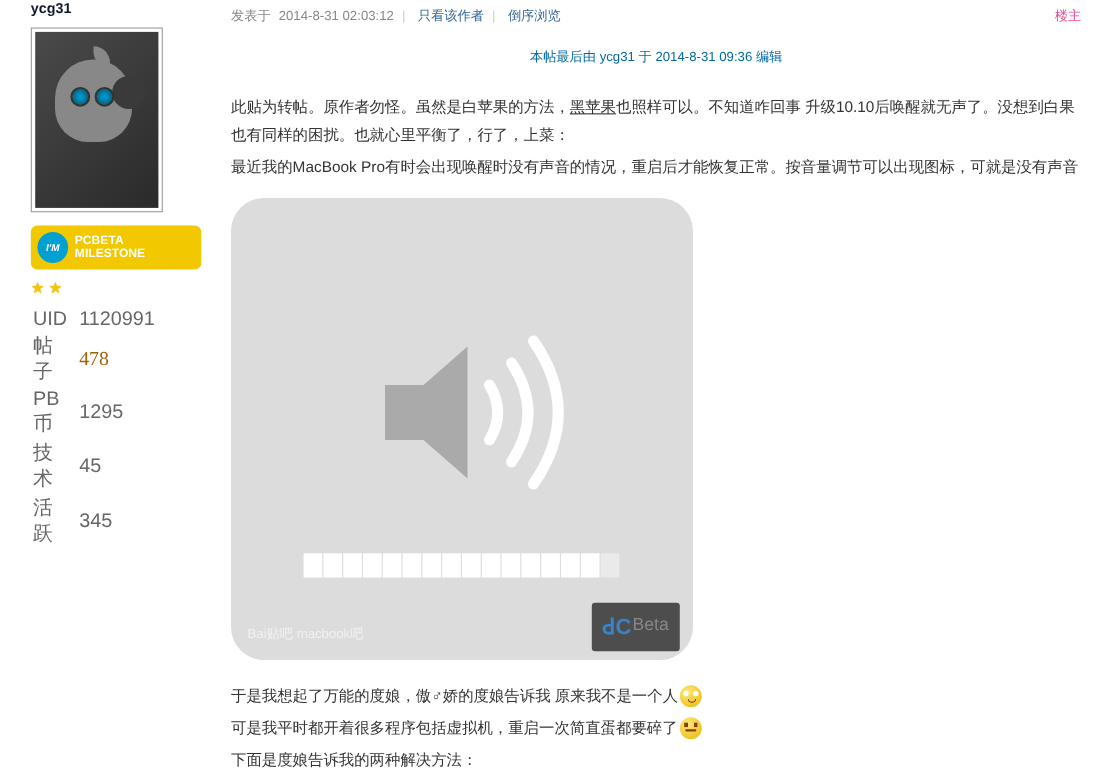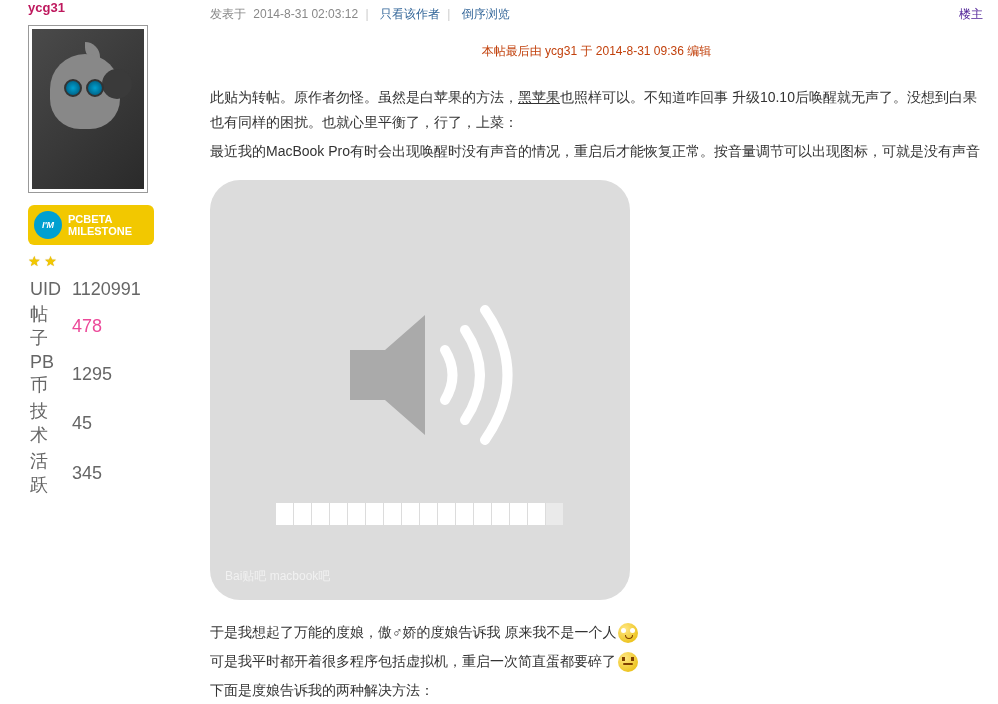--- a/index.html
+++ b/index.html
@@ -1,45 +1,45 @@
 <!DOCTYPE html>
 <html><head>
 <meta charset="utf-8">
 <style>
 * { box-sizing: border-box; margin: 0; padding: 0; }
 body { font-family: "Microsoft YaHei", Arial, sans-serif; font-size: 13px; color: #333; background: #fff; width: 998px; }
 .container { display: flex; }
 .sidebar { width: 195px; padding: 0 15px 0 28px; }
 .username { font-weight: bold; font-size: 13px; margin-bottom: 10px; }
-.username a { color: #be185d; text-decoration: none; text-align: center; }
+.username a { color: #0f172a; text-decoration: none; text-align: center; }
 .avatar { width: 120px; height: 168px; border: 1px solid #999; padding: 3px; background: #fff; display: flex; align-items: center; justify-content: center; margin-bottom: 12px; }
 .avatar-inner { width: 112px; height: 160px; background: linear-gradient(135deg, #4a4a4a, #2a2a2a); position: relative; overflow: hidden; }
 .apple-shape { position: absolute; top: 25px; left: 18px; width: 76px; height: 90px; }
 .apple-body { width: 70px; height: 75px; background: #888; border-radius: 35px 35px 30px 30px; position: relative; }
 .apple-bite { position: absolute; right: -12px; top: 15px; width: 30px; height: 30px; background: #3a3a3a; border-radius: 50%; }
 .apple-leaf { position: absolute; top: -12px; left: 35px; width: 15px; height: 20px; background: #888; border-radius: 0 15px 0 15px; }
 .robot-eyes { position: absolute; top: 25px; left: 12px; width: 46px; height: 30px; }
 .eye { width: 18px; height: 18px; background: radial-gradient(circle, #00a0d0, #005070); border-radius: 50%; display: inline-block; margin: 0 2px; border: 2px solid #333; }
-.badge { width: 126px; height: 40px; background: #f2c800; border-radius: 6px; position: relative; margin-bottom: 8px; display: flex; align-items: center; }
+.badge { width: 155px; height: 40px; background: #f2c800; border-radius: 6px; position: relative; margin-bottom: 8px; display: flex; align-items: center; }
 .badge-bubble { width: 28px; height: 28px; background: #00a0d0; border-radius: 50%; margin-left: 6px; display: flex; align-items: center; justify-content: center; color: #fff; font-size: 9px; font-style: italic; font-weight: bold; }
 .badge-text { margin-left: 6px; color: #fff; font-size: 11px; font-weight: bold; line-height: 1.1; font-family: Arial; }
 .stars { margin-bottom: 8px; }
 .star { color: #f2c800; font-size: 14px; text-shadow: 0 0 1px #c09000; }
 .stats { width: 100%; }
 .stats tr { height: 20px; }
 .stats td { font-size: 18px; color: #666; padding-right: 8px; }
 .stats td.label { width: 40px; }
-.stats a { color: #ec4899; text-decoration: none; }
+.stats a { color: #a16207; text-decoration: none; font-family: Liberation Serif, serif; }
 .main { flex: 1; padding: 6px 15px; }
 .post-header { font-size: 12px; color: #888; margin-bottom: 18px; display: flex; justify-content: space-between;}
 .post-header .left span { margin-right: 4px; }
 .post-header a { color: #336699; text-decoration: none; margin: 0 4px; }
 .post-header .sep { color: #ccc; }
-.floor { color: #4c1d95; }
-.edit-note { text-align: center; color: #c2410c; font-size: 12px; margin: 20px 0 25px; }
+.floor { color: #ec4899; }
+.edit-note { text-align: center; color: #0369a1; font-size: 12px; margin: 20px 0 25px; }
 .content { font-size: 14px; line-height: 1.8; color: #333; }
 .content p { margin-bottom: 4px; }
 .underline { text-decoration: underline; }
 .volume-img { width: 420px; height: 420px; background: #dcdcdc; border-radius: 30px; margin: 15px 0 20px; position: relative; display: flex; flex-direction: column; align-items: center; justify-content: center; }
 .speaker-icon { width: 220px; height: 180px; margin-top: -30px; }
 .speaker-box { fill: #aaa; }
 .speaker-wave { stroke: #fff; fill: none; stroke-width: 10; stroke-linecap: round; }
 .volume-bars { position: absolute; bottom: 75px; display: flex; gap: 0; }
 .vbar { width: 17px; height: 22px; background: #fff; margin-right: 1px; }
 .vbar.off { background: #fff; opacity: 0.4; }
@@ -148,20 +148,24 @@
           <div class="vbar"></div>
             <div class="vbar"></div>
             <div class="vbar"></div>
             <div class="vbar"></div>
           <div class="vbar"></div>
             <div class="vbar"></div>
             <div class="vbar"></div>
             <div class="vbar off"></div>
         </div>
         <div class="watermark-left">Bai贴吧  macbook吧</div>
+        <div class="watermark-right">
+          <span class="pcbeta-d">ꓒC</span>
+            <span class="pcbeta-logo-txt">Beta</span>
+        </div>
       </div>
 
       <p><span>于是我想起了万能的度娘，傲♂娇的度娘告诉我 原来我不是一个人</span><span class="emoji cry"></span></p>
       <p><span>可是我平时都开着很多程序包括虚拟机，重启一次简直蛋都要碎了</span><span class="emoji angry"></span></p>
       <p>下面是度娘告诉我的两种解决方法：</p>
     </div>
   </div>
 </div>
 
 </body></html>

